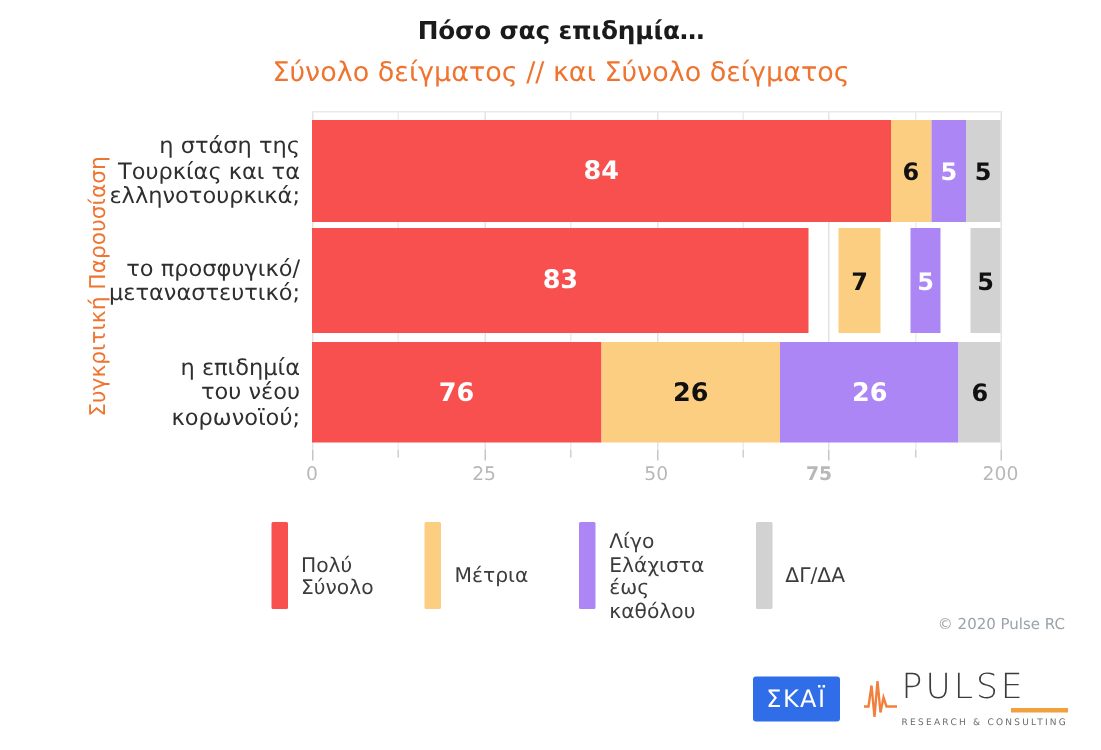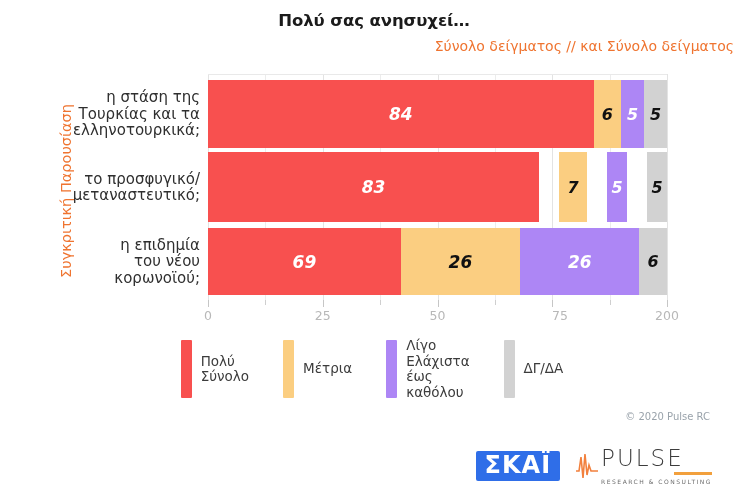--- a/index.html
+++ b/index.html
@@ -15,22 +15,22 @@
   
   .title{
     position:absolute;left:0;top:11px;width:734px;
     text-align:center;
     font-size:16.5px;font-weight:bold;color:#1b1b1b;
     letter-spacing:-0.1px;
     padding-left:14px;box-sizing:border-box;
   }
   .subtitle{
     position:absolute;left:0;top:38px;width:734px;
-    text-align:right;
-    font-size:14px;color:#ef7430;
+    text-align:center;
+    font-size:18px;color:#ef7430;
     padding-left:14px;box-sizing:border-box;
   }
 
   
   .ycap{
     position:absolute;left:-49px;top:183px;
     width:230px;text-align:center;
     transform:rotate(-90deg);
     transform-origin:center center;
     font-size:14.5px;color:#ef7430;
@@ -62,21 +62,20 @@
   .wm-tick{
     position:absolute;left:-14px;top:4px;width:10px;height:40px;
   }
 
   .barrow{position:absolute;left:0;width:459px;display:flex;}
   .seg{
     height:100%;
     display:flex;align-items:center;justify-content:center;
     font-weight:bold;font-size:17px;
     box-sizing:border-box;
-    font-style:italic;
   }
   .seg.small{font-size:16px;}
 
   
   .xaxis{position:absolute;left:208px;top:300px;width:459px;height:26px;}
   .xtick{position:absolute;top:0;width:1px;height:5px;background:#cfcfcf;}
   .xtick.major{height:7px;background:#c6c6c6;}
   .xlab{
     position:absolute;top:8px;
     font-size:12.5px;color:#b8b8b8;
@@ -87,37 +86,37 @@
   
   #legend{
     position:absolute;left:0;top:338px;width:734px;
     display:flex;justify-content:center;align-items:center;
     padding-left:10px;box-sizing:border-box;
   }
   .legitem{display:flex;align-items:center;margin:0 17px;}
   .legswatch{width:11px;height:58px;border-radius:1px;flex:0 0 auto;}
   .leglabel{
     margin-left:9px;font-size:13.5px;color:#3c3c3c;
-    line-height:15.5px;white-space:pre-line;
+    line-height:15.5px;white-space:pre-line;margin-top:16px;
   }
 
   
   .copyright{
     position:absolute;right:24px;top:411px;
     font-size:10px;color:#9aa3ab;
   }
   #logos{
     position:absolute;right:22px;top:447px;
     display:flex;align-items:center;
   }
   .skai{
     background:#2f6ee8;
     padding:4px 9px 5px 9px;
     border-radius:2px;
-    color:#fff;font-size:24px;font-weight:bold;
+    color:#fff;font-size:16px;font-weight:normal;
     letter-spacing:1px;line-height:21px;
   }
   .pulse{display:flex;align-items:flex-end;margin-left:16px;}
   .pulse-wave{margin-right:3px;margin-bottom:4px;}
   .pulse-txt{display:flex;flex-direction:column;}
   .pulse-name{
     font-size:23px;letter-spacing:2px;color:#3c3c3c;
     font-weight:300;line-height:23px;
   }
   .pulse-tag{
@@ -133,21 +132,21 @@
     font-size:15px;color:#2f2f2f;line-height:16.5px;
     white-space:pre-line;
   }
   #catlabs{position:absolute;left:0;top:74px;width:200px;height:226px;}
 </style>
 </head>
 <body>
 
 <div id="root">
 
-  <div class="title">Πολύ σας ανησυχεί…</div>
+  <div class="title">Πόσο σας επιδημία…</div>
   <div class="subtitle">Σύνολο δείγματος // και Σύνολο δείγματος</div>
 
   <div class="ycap">Συγκριτική Παρουσίαση</div>
 
   <div id="catlabs">
       <div class="catlab" style="top: 15.25px;">η στάση της
 Τουρκίας και τα
 ελληνοτουρκικά;</div>
       <div class="catlab" style="top: 96.5px; padding-left: 12px;">το προσφυγικό/
 μεταναστευτικό;</div>
@@ -185,42 +184,42 @@
           <div class="seg small" style="width: 22.95px; background: rgb(173, 134, 245); color: rgb(255, 255, 255);">5</div>
           <div class="seg small" style="width: 22.95px; background: rgb(210, 210, 210); color: rgb(17, 17, 17);">5</div>
         </div>
         <div class="barrow" style="top: 78px; height: 70px; gap: 20px;">
           <div class="seg" style="width: 380.97px; background: rgb(248, 80, 79); color: rgb(255, 255, 255);">83</div>
           <div class="seg small" style="width: 32.13px; background: rgb(251, 206, 129); color: rgb(17, 17, 17);">7</div>
           <div class="seg small" style="width: 22.95px; background: rgb(173, 134, 245); color: rgb(255, 255, 255);">5</div>
           <div class="seg small" style="width: 22.95px; background: rgb(210, 210, 210); color: rgb(17, 17, 17);">5</div>
         </div>
         <div class="barrow" style="top: 154px; height: 67px;">
-          <div class="seg" style="width: 192.78px; background: rgb(248, 80, 79); color: rgb(255, 255, 255);">69</div>
+          <div class="seg" style="width: 192.78px; background: rgb(248, 80, 79); color: rgb(255, 255, 255);">76</div>
           <div class="seg" style="width: 119.34px; background: rgb(251, 206, 129); color: rgb(17, 17, 17);">26</div>
           <div class="seg" style="width: 119.34px; background: rgb(173, 134, 245); color: rgb(255, 255, 255);">26</div>
           <div class="seg small" style="width: 27.54px; background: rgb(210, 210, 210); color: rgb(17, 17, 17);">6</div>
         </div>
       </div>
   </div>
 
   <div class="xaxis" id="xaxis">
       <div class="xtick major" style="left: 0px;"></div>
       <div class="xtick" style="left: 57.375px;"></div>
       <div class="xtick major" style="left: 114.75px;"></div>
       <div class="xtick" style="left: 172.125px;"></div>
       <div class="xtick major" style="left: 229.5px;"></div>
       <div class="xtick" style="left: 286.875px;"></div>
       <div class="xtick major" style="left: 344.25px;"></div>
       <div class="xtick" style="left: 401.625px;"></div>
       <div class="xtick major" style="left: 459px;"></div>
       <div class="xlab" style="left: 0px;">0</div>
       <div class="xlab" style="left: 114.75px;">25</div>
       <div class="xlab" style="left: 229.5px;">50</div>
-      <div class="xlab" style="left: 352px;">75</div>
+      <div class="xlab" style="left: 338px; font-weight: bold;">75</div>
       <div class="xlab" style="left: 459px;">200</div>
     </div>
 
   <div id="legend">
       <div class="legitem">
         <div class="legswatch" style="background: rgb(248, 80, 79);"></div>
         <div class="leglabel">Πολύ
 Σύνολο</div>
       </div>
       <div class="legitem">

